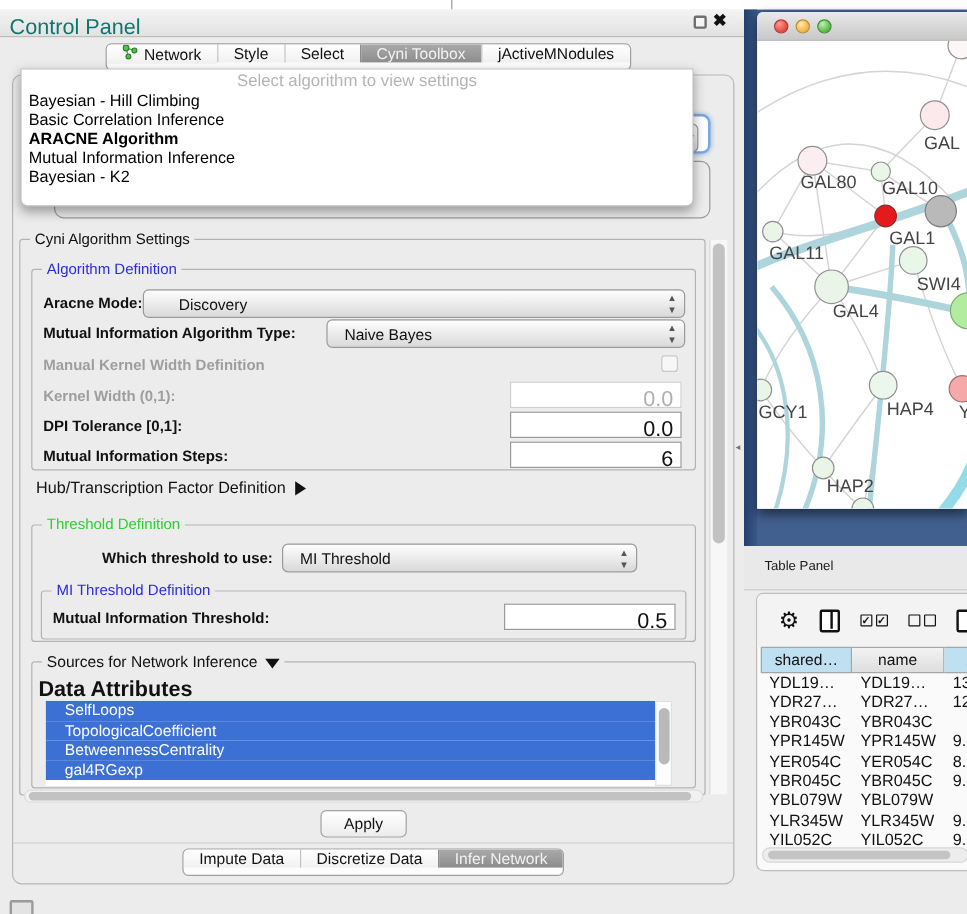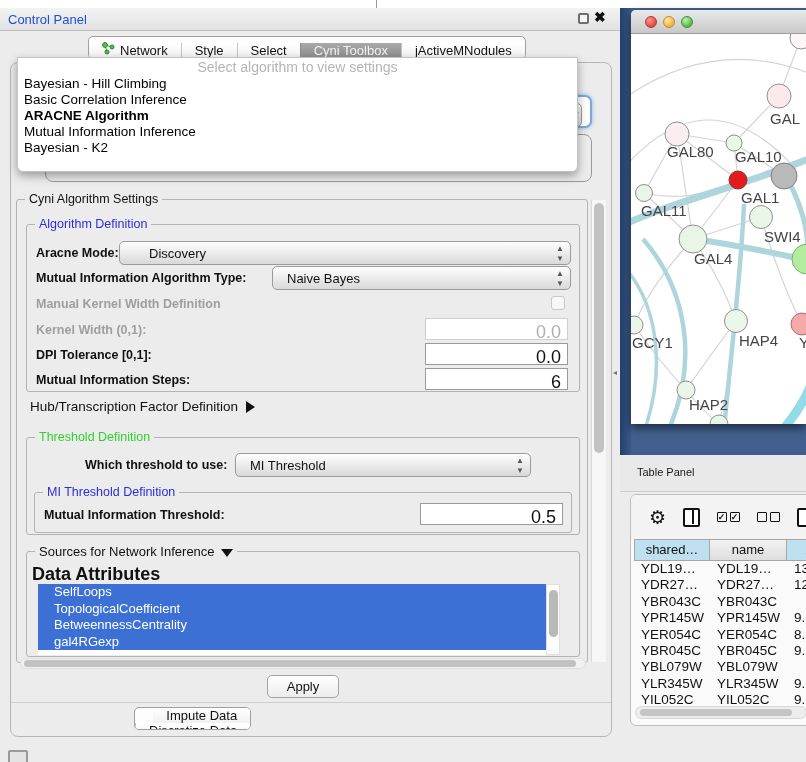--- a/index.html
+++ b/index.html
@@ -4,28 +4,28 @@
 <style>
   * { margin:0; padding:0; box-sizing:border-box; }
   body { font-family:"Liberation Sans", sans-serif; }
   .screen { position:relative; width:806px; height:762px; background:#ececec; overflow:hidden; font-family:"Liberation Sans", sans-serif; }
   .abs { position:absolute; }
 
   
   .topstrip { left:0; top:0; width:806px; height:8px; background:#ffffff; }
   .toptick { left:376px; top:0; width:1px; height:8px; background:#9a9a9a; }
   .cp-header { left:0; top:8px; width:620px; height:23px; background:linear-gradient(#f3f3f3,#e2e2e2); border-bottom:1px solid #bdbdbd; }
-  .cp-title { left:8px; top:12px; font-size:13px; color:#1d4ed8; }
+  .cp-title { left:8px; top:12px; font-size:18px; color:#0f766e; }
   .float-ico { left:578px; top:13px; width:11px; height:11px; border:2px solid #6e6e6e; border-radius:2px; background:#f5f5f5; }
   .close-ico { left:594px; top:9px; font-size:14px; font-weight:bold; color:#111; }
 
   .outer-panel { left:10px; top:62px; width:602px; height:675px; border:1px solid #b6b6b6; border-radius:8px; background:#ececec; }
 
   
-  .seg { display:flex; border:1px solid #9f9f9f; border-radius:5px; background:#fdfdfd; overflow:hidden; height:23px; align-items:flex-end; }
+  .seg { display:flex; border:1px solid #9f9f9f; border-radius:5px; background:#fdfdfd; overflow:hidden; height:23px; align-items:flex-start; }
   .seg .tab { display:flex; align-items:center; gap:5px; padding:0 13px; font-size:13px; color:#111; border-left:1px solid #c2c2c2; white-space:nowrap; background:linear-gradient(#ffffff,#f1f1f1); }
   .seg .tab:first-child { border-left:none; }
   .seg .tab.sel { background:linear-gradient(#a9a9a9,#8d8d8d); color:#f2f2f2; border-left-color:#8d8d8d; }
   .top-tabs { left:88px; top:36px; }
 
   
   .popup { left:17px; top:57px; width:561px; height:115px; background:#ffffff; border:1px solid #c3c3c3; border-radius:0 0 6px 6px; box-shadow:0 4px 10px rgba(0,0,0,.35); overflow:hidden; z-index:30; }
   .popup .ph { height:18px; line-height:18px; text-align:center; color:#b4b4b4; font-size:14px; }
   .popup-item { height:16.1px; line-height:16.1px; padding-left:6px; font-size:13.5px; color:#000; list-style:none; }
   .popup-item.bold { font-weight:bold; }
@@ -64,21 +64,21 @@
   .attr-thumb { left:2px; top:5px; width:9px; height:47px; background:#b9b9b9; border-radius:5px; position:absolute; }
 
   .hsb { left:20px; top:658px; width:566px; height:11px; background:#f1f1f1; border:1px solid #dedede; border-radius:6px; z-index:16; }
   .hsb .thumb { position:absolute; left:3px; top:1px; width:552px; height:7px; background:#c2c2c2; border-radius:4px; }
 
   .vsb { left:591px; top:200px; width:15px; height:462px; background:#f7f7f7; border-left:1px solid #d8d8d8; z-index:16; }
   .vsb .thumb { position:absolute; left:2px; top:3px; width:10px; height:250px; background:#c2c2c2; border-radius:6px; }
 
   .apply-btn { left:267px; top:675px; width:72px; height:23px; border:1px solid #a3a3a3; border-radius:5px; background:linear-gradient(#ffffff,#ececec); font-size:13px; color:#111; text-align:center; line-height:21px; z-index:16; }
   .divline { left:11px; top:702px; width:600px; height:1px; background:#cfcfcf; z-index:16; }
-  .bottom-tabs { left:134px; top:707px; z-index:16;flex-direction:column; }
+  .bottom-tabs { left:152px; top:707px; z-index:16; }
 
   .gap-arrow { left:613px; top:368px; font-size:8px; color:#777; }
   .bl-ico { left:8px; top:750px; width:20px; height:16px; border:2px solid #9a9a9a; background:#e3e3e3; border-radius:2px; }
 
   
   .desktop { left:620px; top:8px; width:186px; height:447px; background:#42608f; }
   .desktop-edge { left:620px; top:8px; width:11px; height:447px; background:linear-gradient(90deg,#24406c,#3a5888); }
   .netwin { left:631px; top:10px; width:175px; height:414px; background:#fff; border-radius:5px 0 0 0; box-shadow:0 4px 10px rgba(0,0,0,.55); overflow:hidden; }
   .net-titlebar { position:absolute; left:0; top:0; width:100%; height:24px; background:linear-gradient(#e9e9e9,#c8c8c8); border-bottom:1px solid #9f9f9f; }
   .tl { position:absolute; top:6px; width:12px; height:12px; border-radius:50%; }

